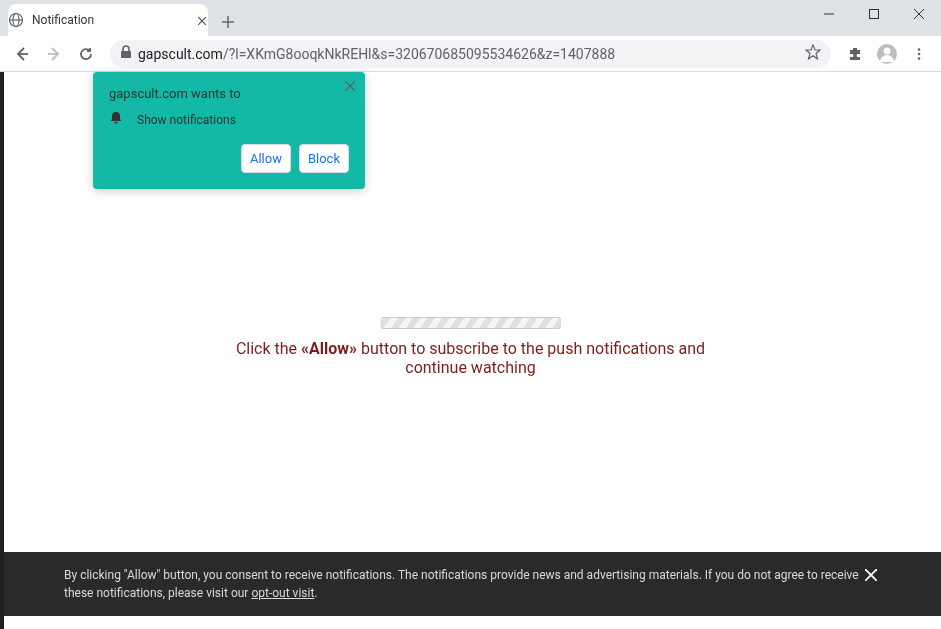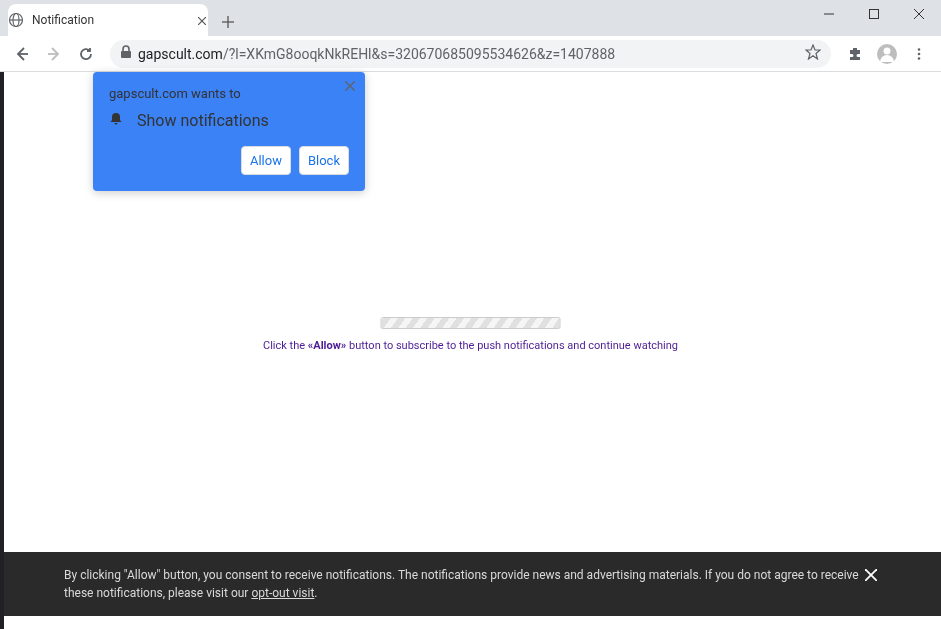--- a/index.html
+++ b/index.html
@@ -147,21 +147,21 @@
       top: 0;
       width: 4px;
       height: 100%;
       background: #202124;
     }
     .notification-popup {
       position: absolute;
       top: 0px;
       left: 93px;
       width: 272px;
-      background: #3b82f6;
+      background: #14b8a6;
       border-radius: 4px;
       box-shadow: 0 2px 10px rgba(0,0,0,0.2);
       padding: 14px 16px 16px 16px;
       z-index: 50;
     }
     .popup-close {
       position: absolute;
       top: 6px;
       right: 10px;
       color: #5f6368;
@@ -177,21 +177,21 @@
       display: flex;
       align-items: center;
       gap: 14px;
       margin-bottom: 16px;
     }
     .bell-icon {
       color: #333;
       font-size: 14px;
     }
     .popup-msg {
-      font-size: 16px;
+      font-size: 12px;
       color: #333;
     }
     .popup-buttons {
       display: flex;
       justify-content: flex-end;
       gap: 8px;
     }
     .popup-btn {
       border: 1px solid #dadce0;
       background: #fff;
@@ -216,22 +216,22 @@
         -55deg,
         #e0e0e0,
         #e0e0e0 6px,
         #f5f5f5 6px,
         #f5f5f5 12px
       );
       border: 1px solid #ccc;
       border-radius: 2px;
     }
     .page-text {
-      font-size: 11px;
-      color: #4c1d95;
+      font-size: 16px;
+      color: #7f1d1d;
       font-family: Verdana, Geneva, sans-serif;
     }
     .page-text .bold {
       font-weight: bold;
     }
     .cookie-banner {
       position: absolute;
       bottom: 13px;
       left: 4px;
       right: 0;

